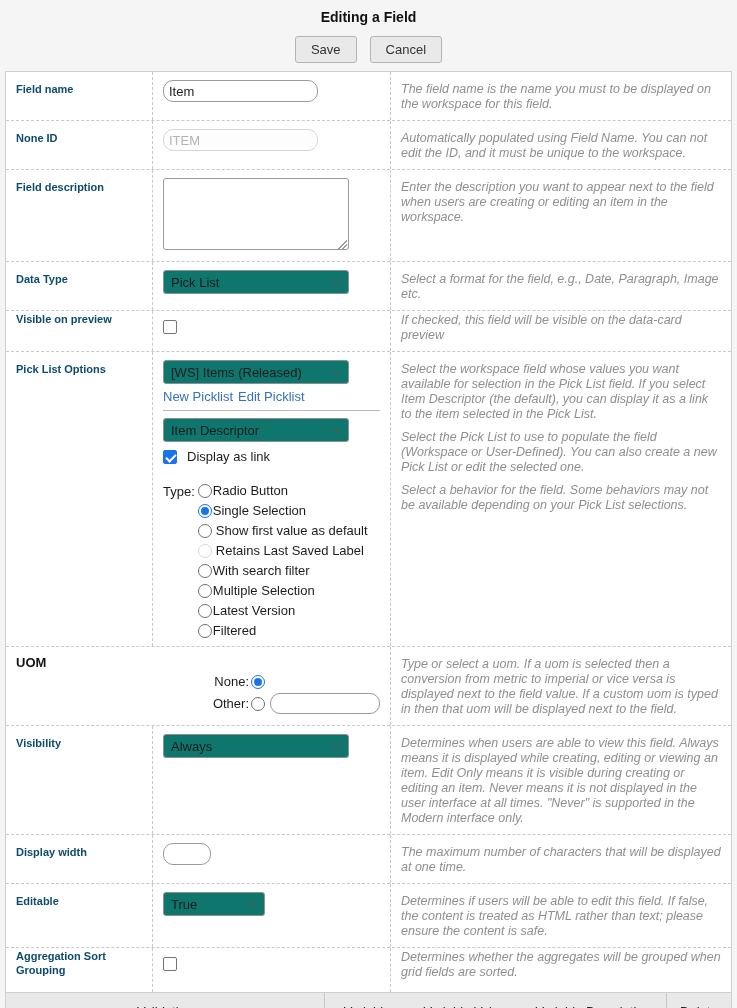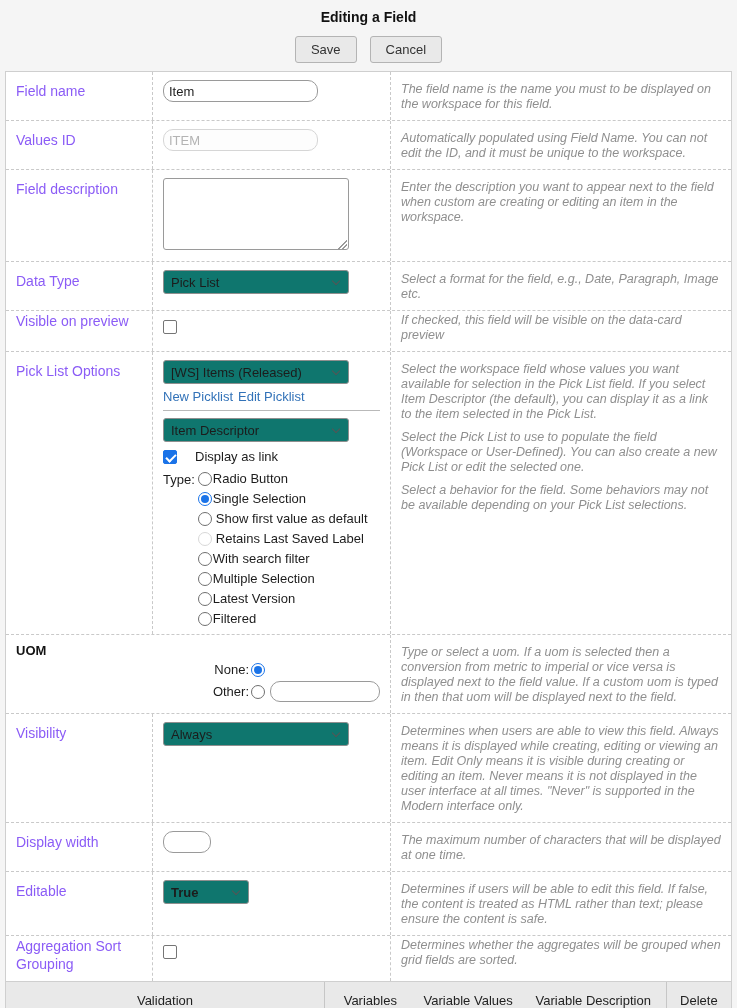--- a/index.html
+++ b/index.html
@@ -23,21 +23,21 @@
   }
   .content-box {
     width:727px; margin:0 5px; background:#fff;
     border:1px solid #cfcfcf;
   }
   
   .frow { display:grid; grid-template-columns:147px 238px 1fr; }
   .frow + .frow { border-top:1px dashed #c9c9c9; }
   .cell { padding:8px 10px; }
   .cell.sep { border-right:1px dashed #c9c9c9; }
-  .flabel { font-weight:normal; font-size:14px; color:#8b5cf6; padding-top:11px; line-height:1.25; }
+  .flabel { font-weight:bold; font-size:11px; color:#0c4a6e; padding-top:11px; line-height:1.25; }
   .fdesc {
     font-style:italic; color:#8f8f8f; font-size:12.5px; line-height:15px;
     padding-top:10px;
   }
   .fdesc p { margin:0 0 8px 0; }
   .fdesc p:last-child { margin-bottom:0; }
   
   .txt {
     font-family:"Liberation Sans", sans-serif; font-size:13px; color:#222;
     width:155px; height:22px; border:1px solid #9a9a9a; border-radius:10px;
@@ -57,21 +57,21 @@
     background:
       linear-gradient(135deg, transparent 0 50%, #9a9a9a 50% 56%, transparent 56% 72%, #9a9a9a 72% 78%, transparent 78%);
     pointer-events:none;
   }
   .sel {
     position:relative; width:186px; height:24px;
     border:1px solid #8f8f8f; border-radius:3px; background:#0f766e;
     display:flex; align-items:center; padding:0 22px 0 7px;
     font-size:13px; color:#1c1c1c; cursor:default;
   }
-  .sel.narrow { width:86px;font-weight:bold; }
+  .sel.narrow { width:102px; }
   .chev {
     position:absolute; right:9px; top:8px; width:7px; height:7px;
     border-right:1.6px solid #555; border-bottom:1.6px solid #555;
     transform:rotate(45deg); transform-origin:center; margin-top:-1px;
   }
   .chev { height:6px; width:6px; }
   
   .cb {
     display:inline-block; width:14px; height:14px; flex:0 0 14px;
     border:1px solid #757575; border-radius:2px; background:#fff;
@@ -92,22 +92,22 @@
   .radio.checked::after {
     content:""; position:absolute; left:2px; top:2px; width:8px; height:8px;
     border-radius:50%; background:#1a73e8;
   }
   .radio.disabled { border-color:#d8d8d8; }
   .link { color:#3272b8; text-decoration:none; cursor:pointer; }
   
   .plo-links { margin:5px 0 3px 0; display:flex; gap:5px; font-size:13px; }
   .plo-hr { border-top:1px solid #b9b9b9; margin:6px 0 7px 0; }
   .inline-check { display:flex; align-items:center; margin:7px 0 5px 0; }
-  .inline-check .lbl { margin-left:18px; }
-  .type-group { display:flex; margin-top:7px; }
+  .inline-check .lbl { margin-left:10px; }
+  .type-group { display:flex; margin-top:19px; }
   .type-word { padding-top:1px; margin-right:3px; }
   .radio-col { display:flex; flex-direction:column; gap:5px; }
   .radio-line { display:flex; align-items:center; }
   .radio-line .lbl { margin-left:1px; }
   .radio-line .lbl.pad { margin-left:4px; }
   
   .uom-cell { position:relative; }
   .uom-title { font-weight:bold; color:#141414; }
   .uom-line { display:flex; align-items:center; margin-top:4px; }
   .uom-line .uom-lab { width:235px; text-align:right; padding-right:2px; }
@@ -153,36 +153,36 @@
 
     <div class="frow rh-name">
       <div class="cell sep flabel">Field name</div>
       <div class="cell sep">
         <input class="txt" value="Item" style="">
       </div>
       <div class="cell fdesc">The field name is the name you must to be displayed on the workspace for this field.</div>
     </div>
 
     <div class="frow rh-id">
-      <div class="cell sep flabel">Values ID</div>
+      <div class="cell sep flabel">None ID</div>
       <div class="cell sep">
         <input class="txt disabled" disabled="" value="ITEM" style="">
       </div>
       <div class="cell fdesc">Automatically populated using Field Name. You can not edit the ID, and it must be unique to the workspace.</div>
     </div>
 
     <div class="frow rh-descr">
       <div class="cell sep flabel">Field description</div>
       <div class="cell sep">
         <div class="tarea-wrap">
           <textarea class="tarea" style=""></textarea>
           <span class="resize-grip"></span>
         </div>
       </div>
-      <div class="cell fdesc">Enter the description you want to appear next to the field when custom are creating or editing an item in the workspace.</div>
+      <div class="cell fdesc">Enter the description you want to appear next to the field when users are creating or editing an item in the workspace.</div>
     </div>
 
     <div class="frow rh-dtype">
       <div class="cell sep flabel">Data Type</div>
       <div class="cell sep">
         <div class="sel">
           <span>Pick List</span>
           <span class="chev"></span>
         </div>
       </div>

